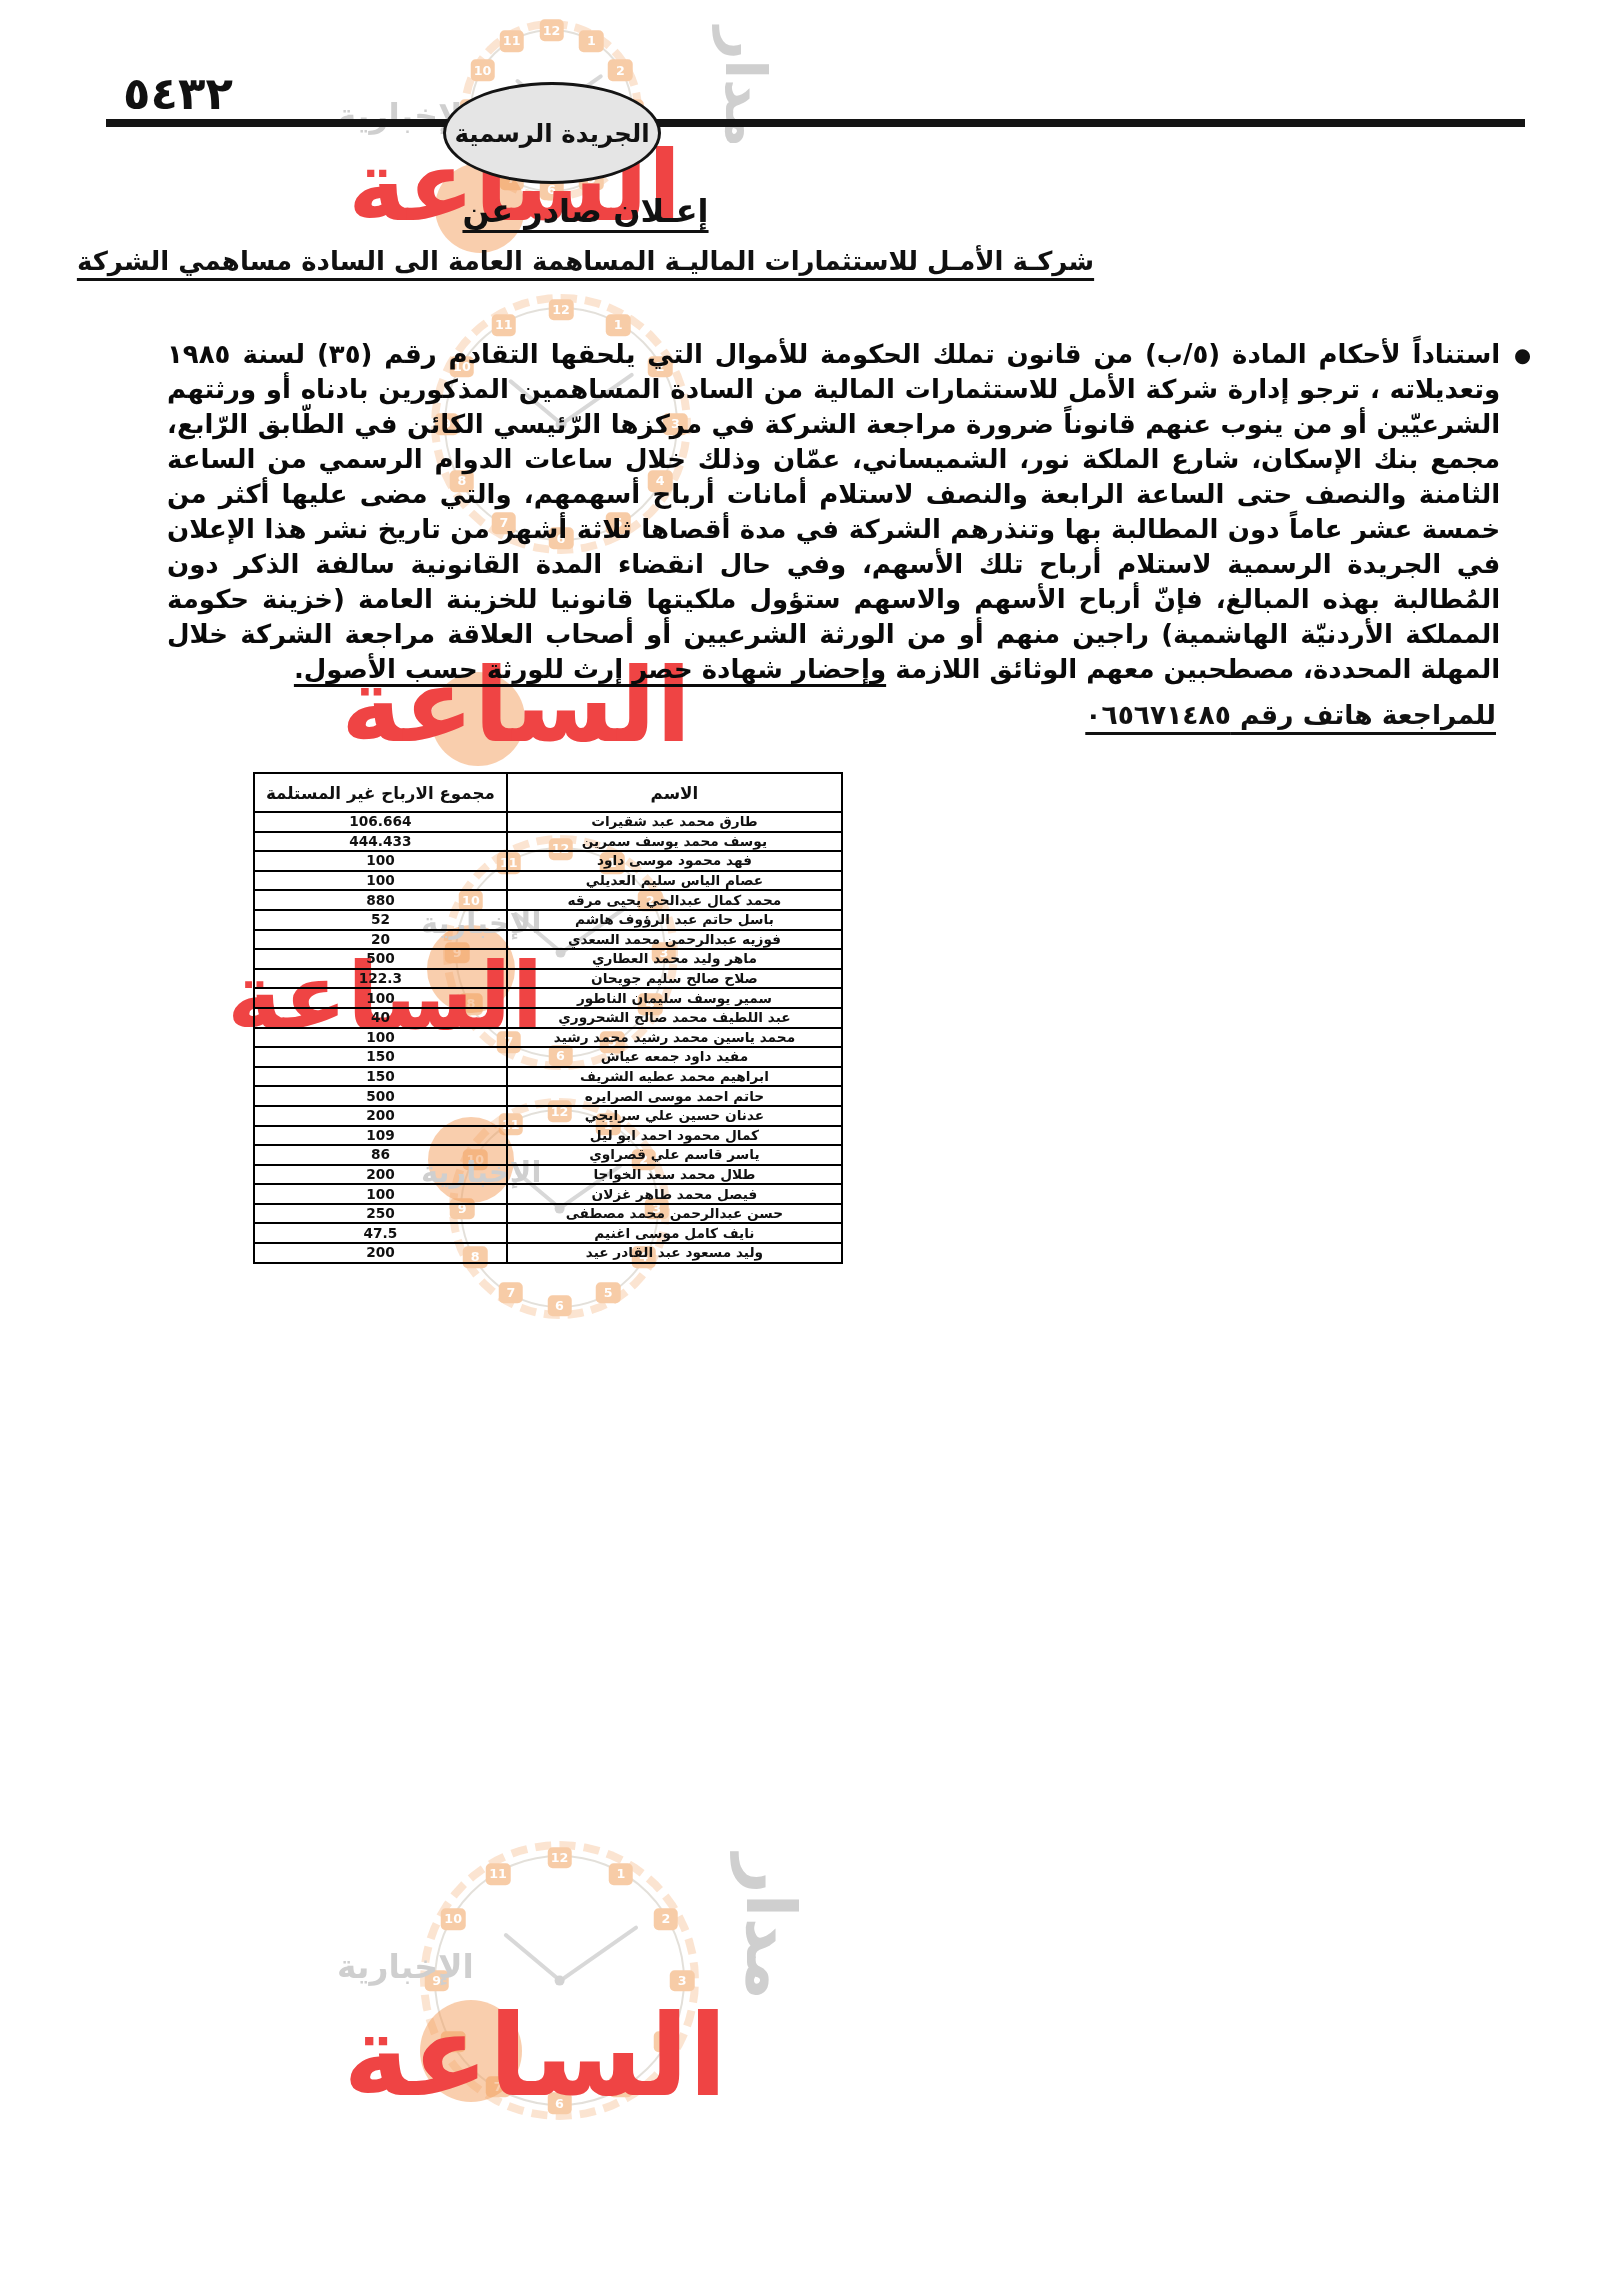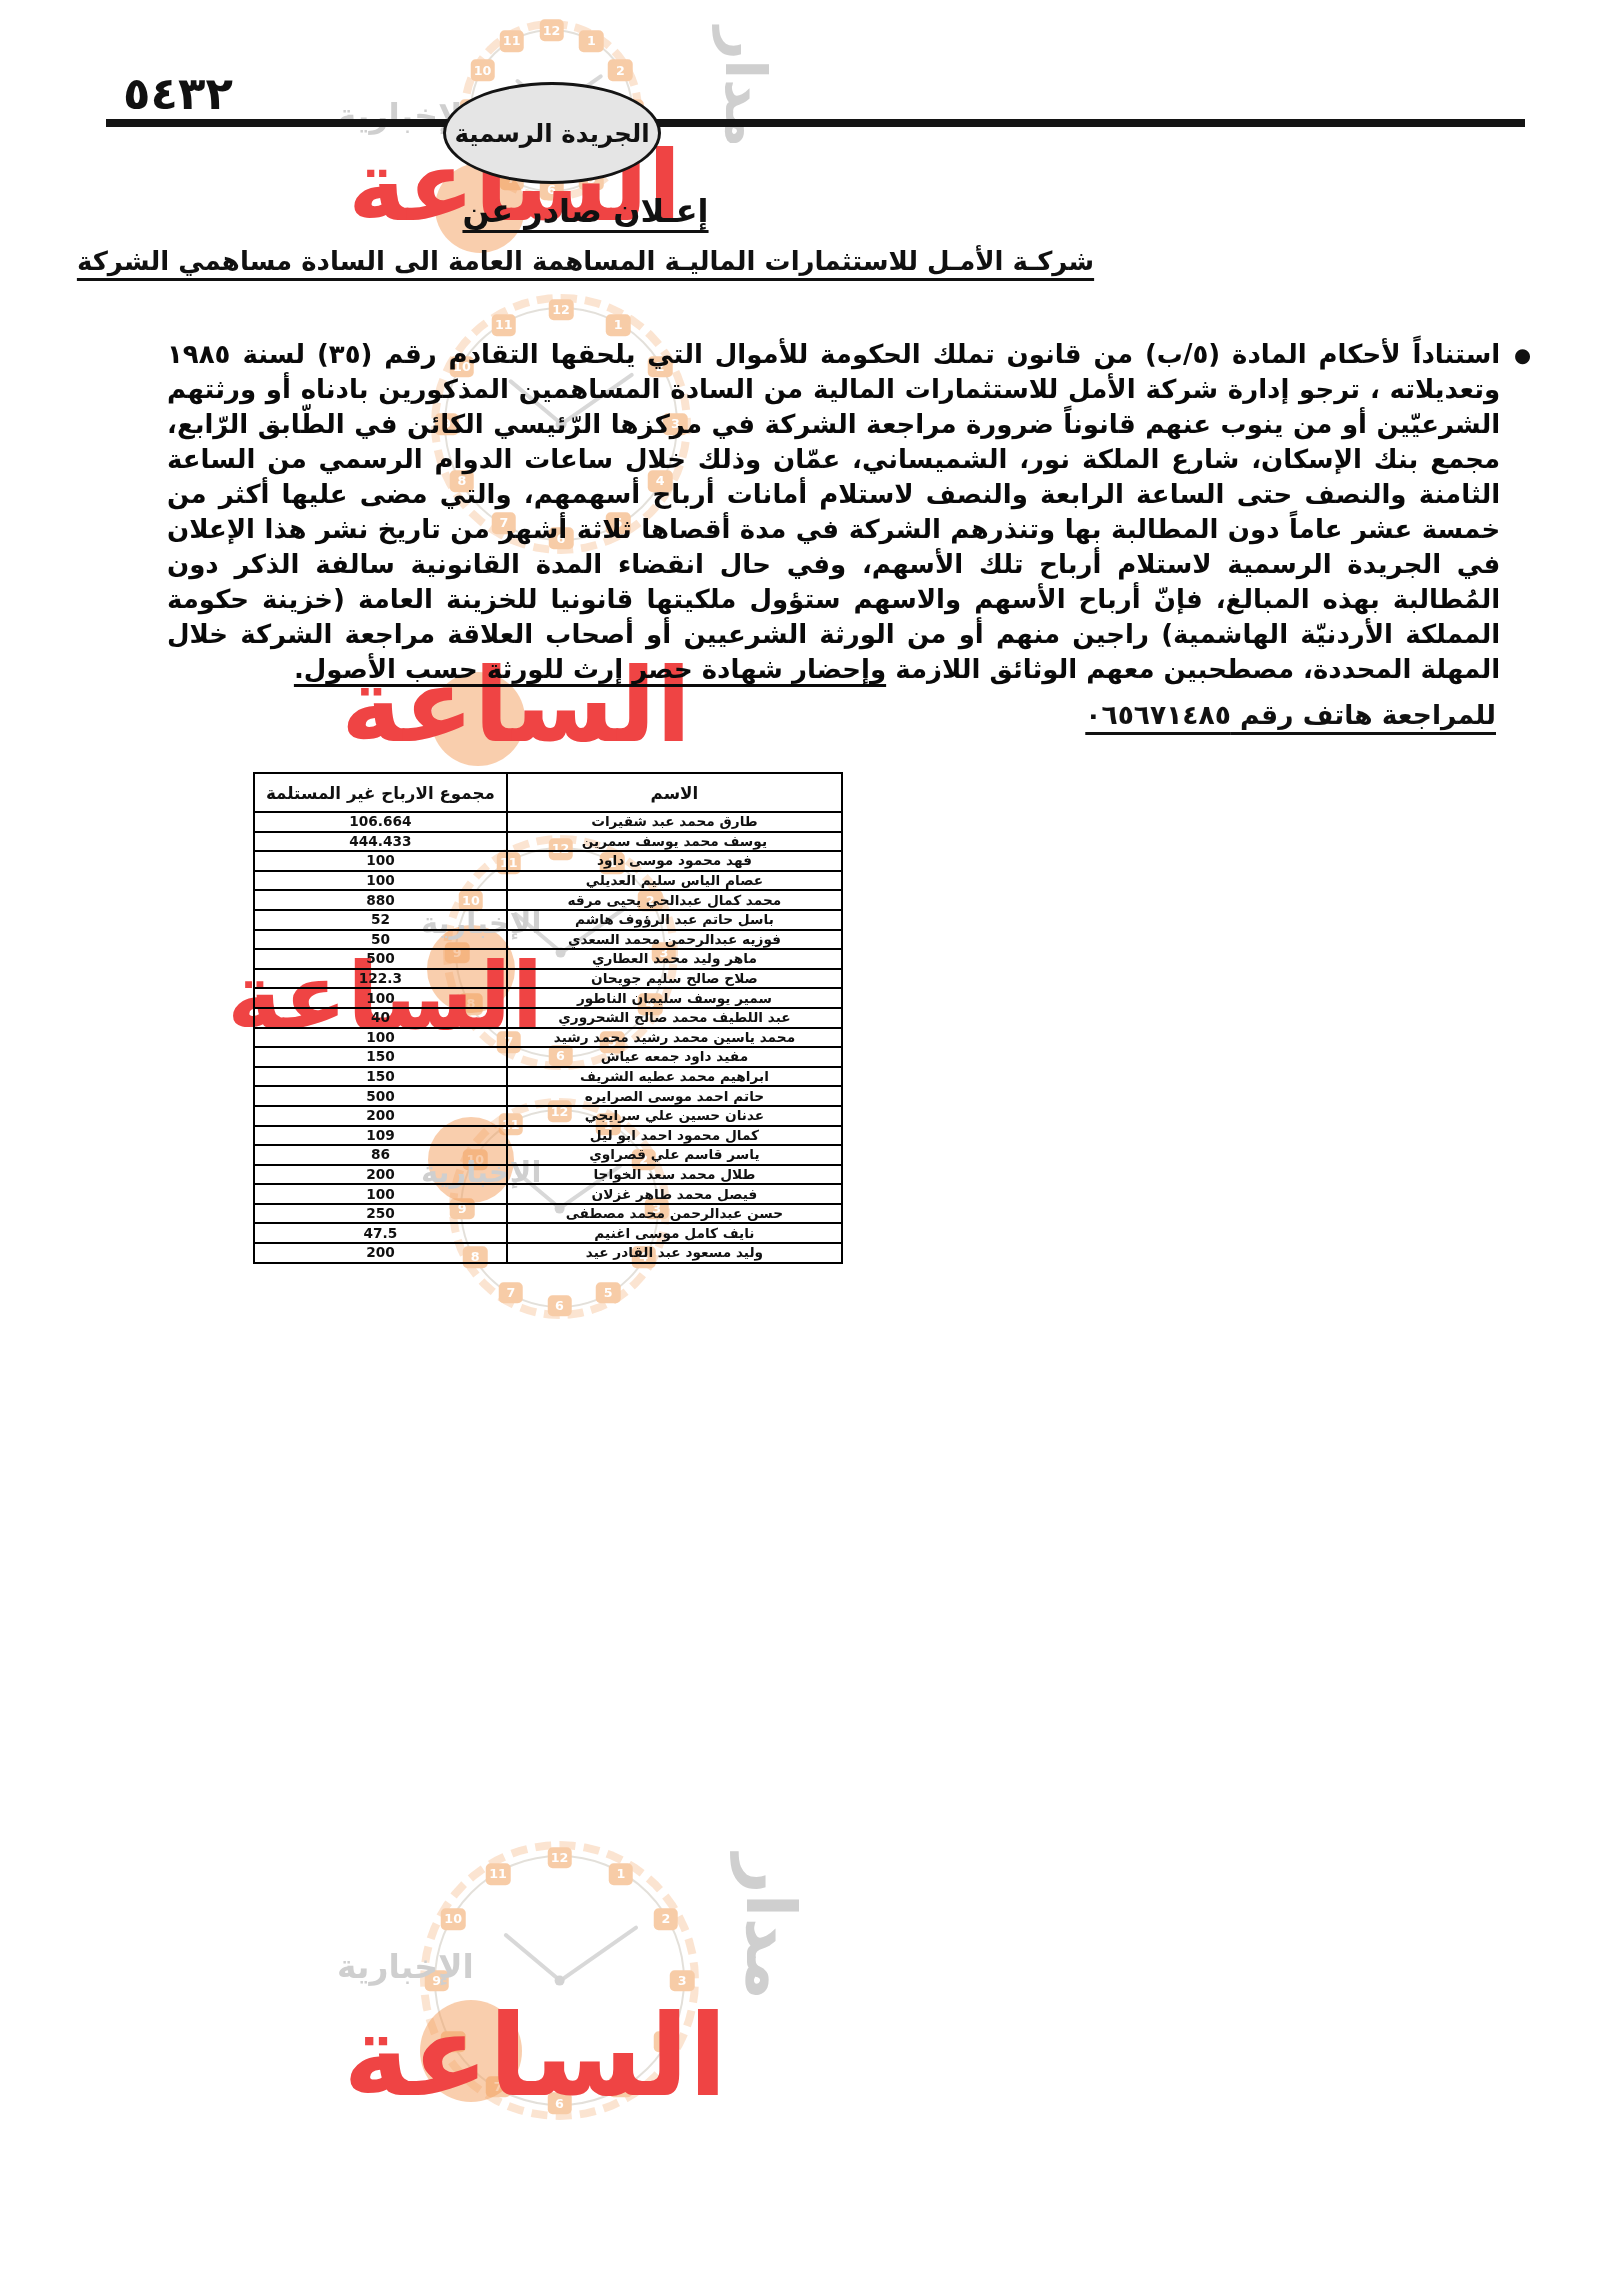--- a/index.html
+++ b/index.html
@@ -264,21 +264,21 @@
             <tr>
     <td class="c-name">محمد كمال عبدالحي يحيى مرقه</td>
     <td class="c-amount">880</td>
   </tr>
             <tr>
     <td class="c-name">باسل حاتم عبد الرؤوف هاشم</td>
     <td class="c-amount">52</td>
   </tr>
             <tr>
     <td class="c-name">فوزيه عبدالرحمن محمد السعدي</td>
-    <td class="c-amount">50</td>
+    <td class="c-amount">20</td>
   </tr>
             <tr>
     <td class="c-name">ماهر وليد محمد العطاري</td>
     <td class="c-amount">500</td>
   </tr>
             <tr>
     <td class="c-name">صلاح صالح سليم جويحان</td>
     <td class="c-amount">122.3</td>
   </tr>
             <tr>

